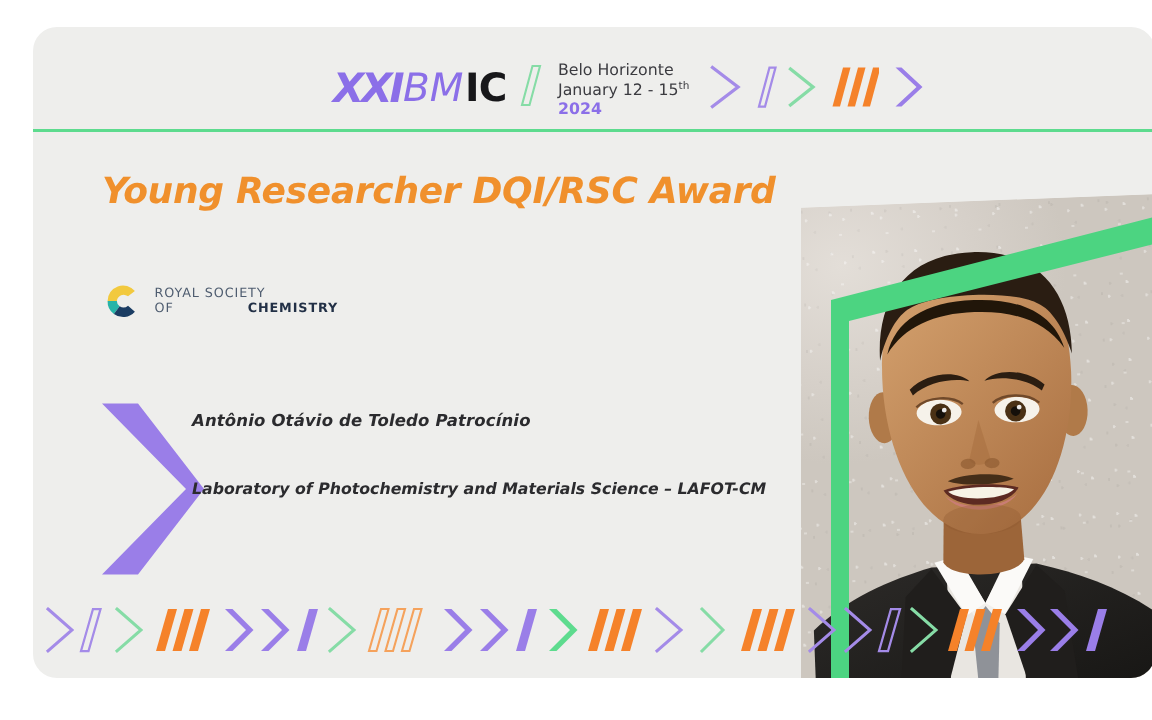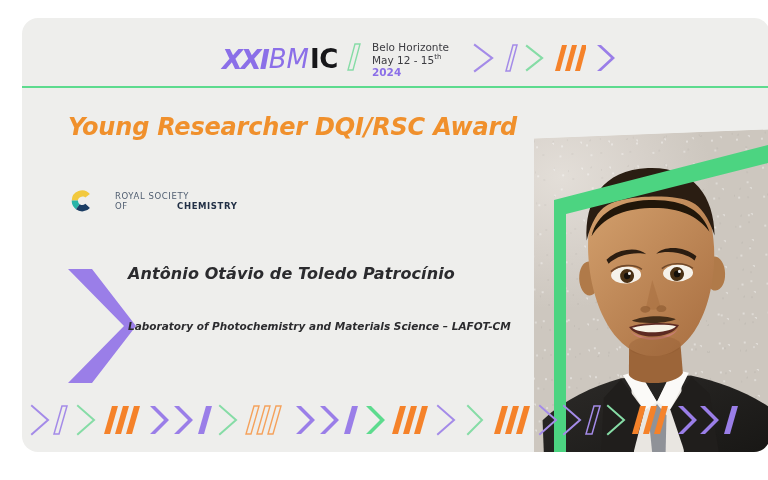--- a/index.html
+++ b/index.html
@@ -73,41 +73,41 @@
   }
   .sbq-mark{width:28px;height:22px;display:block;}
   .sbq-text{
     font-family:"DejaVu Sans", sans-serif;
     font-size:8px;font-weight:400;color:#2a6fae;letter-spacing:0.1px;
     white-space:nowrap;
   }
 
   .rsc-logo{
     position:absolute;left:46px;top:170px;
-    display:flex;align-items:center;gap:19px;
+    display:flex;align-items:center;gap:7px;
   }
   .rsc-mark{width:28px;height:28px;display:block;}
   .rsc-text{
     font-family:"DejaVu Sans", sans-serif;
     line-height:1.12;white-space:nowrap;
   }
   .rsc-l1{font-size:8.5px;font-weight:400;color:#4f5d70;letter-spacing:0.6px;display:block;}
   .rsc-l2{font-size:8.5px;font-weight:400;color:#4f5d70;letter-spacing:0.6px;display:block;}
   .rsc-bold{font-weight:700;color:#223046;padding-left:46px;}
 
   
   .big-chevron{
     position:absolute;left:40px;top:245px;width:76px;height:126px;
   }
 
   
   .recipient-name{
-    position:absolute;left:106px;top:246px;
-    font-family:"DejaVu Sans", sans-serif;
-    font-size:16px;font-weight:700;font-style:italic;
+    position:absolute;left:106px;top:256px;
+    font-family:"DejaVu Sans", sans-serif;
+    font-size:11px;font-weight:700;font-style:italic;
     color:#2b2b2e;white-space:nowrap;letter-spacing:0.1px;
   }
   .affil{
     position:absolute;left:106px;top:300px;
     font-family:"DejaVu Sans", sans-serif;
     font-size:10.5px;font-weight:700;font-style:italic;
     color:#2b2b2e;line-height:1.65;white-space:nowrap;
   }
   .affil span{display:block;}
 
@@ -170,21 +170,21 @@
         <span class="logo-bm">BM</span>
         <span class="logo-ic">IC</span>
       </div>
 
       <svg class="hdr-deco" style="left:320px;" width="20" height="30" viewBox="0 0 20 30">
         <path d="M13 2 L6 28 L11 28 L18 2 Z" fill="none" stroke="#86dca6" stroke-width="1.4"></path>
       </svg>
 
       <div class="evt-info">
         <div class="evt-city">Belo Horizonte</div>
-        <div class="evt-dates"><span>May 12 - 15</span><span class="evt-sup">th</span></div>
+        <div class="evt-dates"><span>January 12 - 15</span><span class="evt-sup">th</span></div>
         <div class="evt-year">2024</div>
       </div>
 
       <svg class="hdr-deco" style="left:448px;" width="30" height="32" viewBox="0 0 30 32">
         <path d="M5 3 L22 16 L5 29" fill="none" stroke="#a48be8" stroke-width="2.2" stroke-linecap="square"></path>
       </svg>
       <svg class="hdr-deco" style="left:480px;" width="16" height="32" viewBox="0 0 16 32">
         <path d="M11 3 L4 29 L8 29 L15 3 Z" fill="none" stroke="#a48be8" stroke-width="1.5"></path>
       </svg>
       <svg class="hdr-deco" style="left:500px;" width="28" height="32" viewBox="0 0 28 32">

